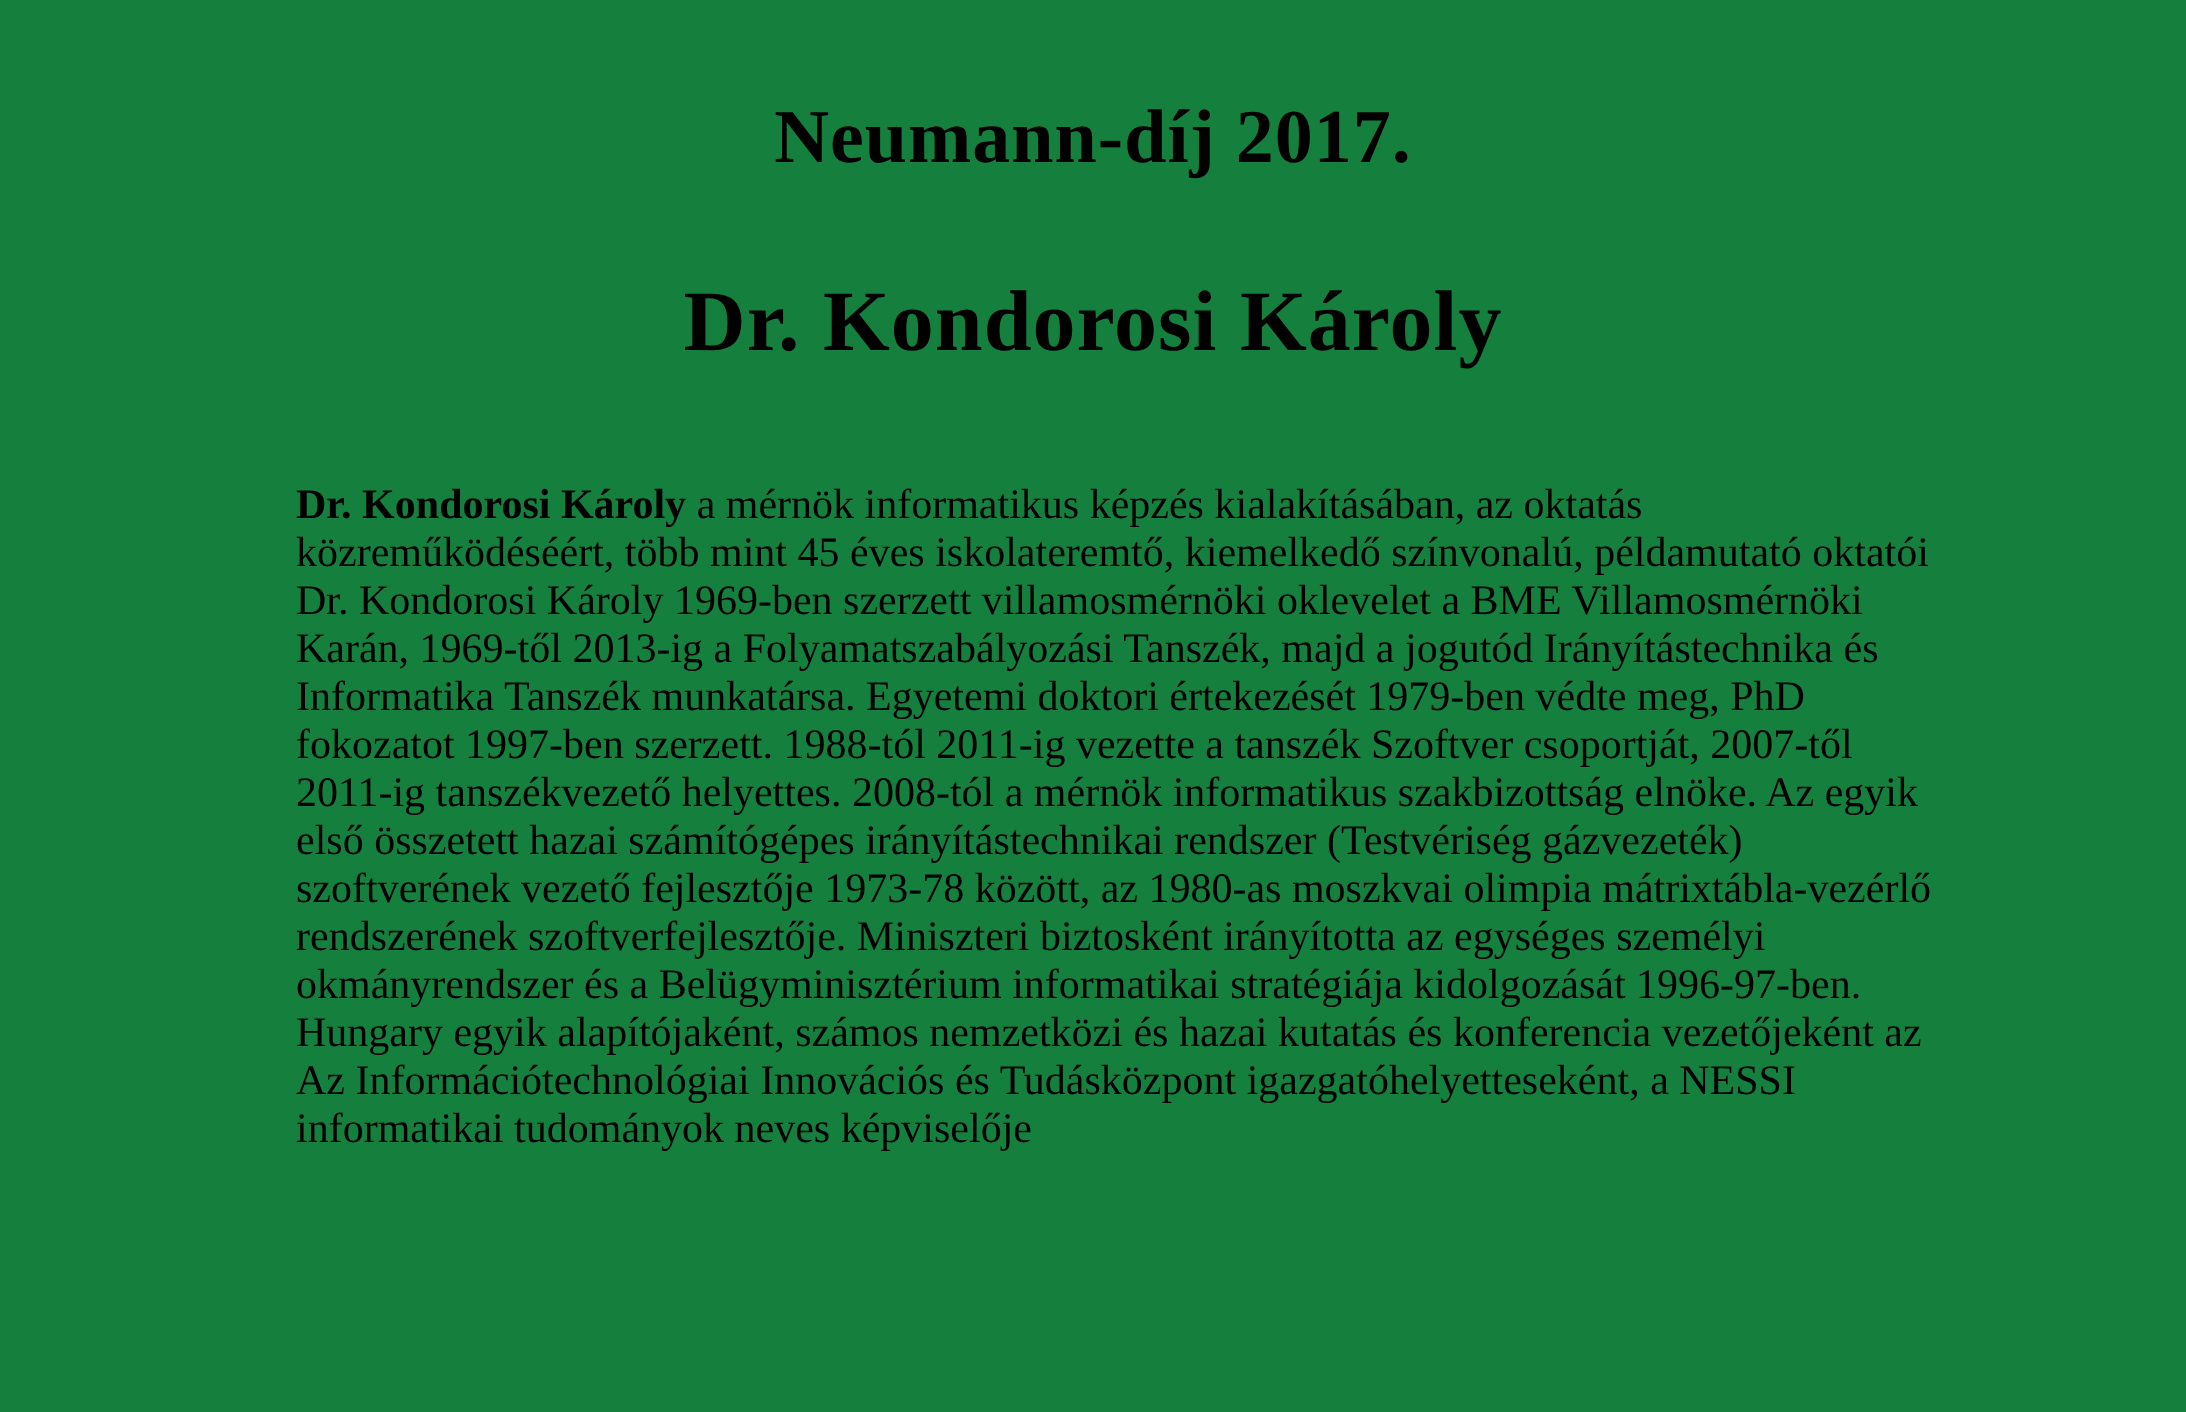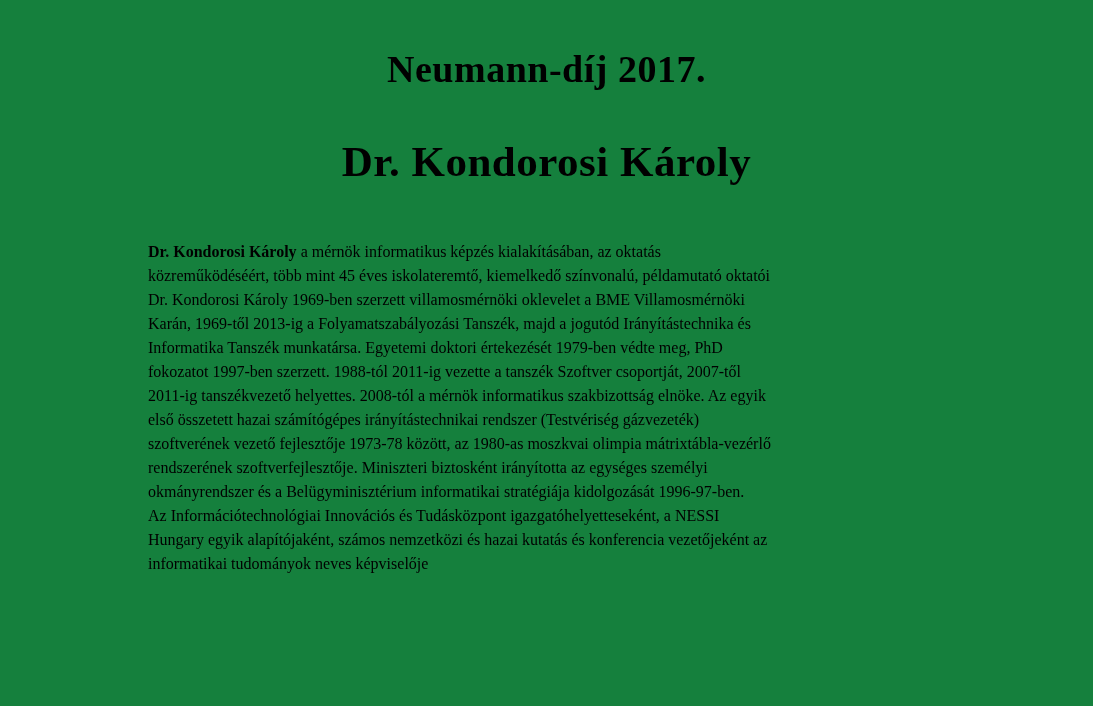--- a/index.html
+++ b/index.html
@@ -31,21 +31,21 @@
     text-align: center;
     font-size: 43px;
     font-weight: bold;
     line-height: 1;
     letter-spacing: 0.5px;
   }
   .bio {
     margin-top: 57px;
     margin-left: 148px;
     width: 815px;
-    font-size: 16px;
+    font-size: 21px;
     line-height: 24px;
   }
   .bio-line {
     white-space: nowrap;
   }
   .bio-line strong {
     font-weight: bold;
   }
 </style>
 </head>
@@ -62,18 +62,18 @@
     <div class="bio-line">közreműködéséért, több mint 45 éves iskolateremtő, kiemelkedő színvonalú, példamutató oktatói</div>
     <div class="bio-line">Dr. Kondorosi Károly 1969-ben szerzett villamosmérnöki oklevelet a BME Villamosmérnöki</div>
     <div class="bio-line">Karán, 1969-től 2013-ig a Folyamatszabályozási Tanszék, majd a jogutód Irányítástechnika és</div>
     <div class="bio-line">Informatika Tanszék munkatársa. Egyetemi doktori értekezését 1979-ben védte meg, PhD</div>
     <div class="bio-line">fokozatot 1997-ben szerzett. 1988-tól 2011-ig vezette a tanszék Szoftver csoportját, 2007-től</div>
     <div class="bio-line">2011-ig tanszékvezető helyettes. 2008-tól a mérnök informatikus szakbizottság elnöke. Az egyik</div>
     <div class="bio-line">első összetett hazai számítógépes irányítástechnikai rendszer (Testvériség gázvezeték)</div>
     <div class="bio-line">szoftverének vezető fejlesztője 1973-78 között, az 1980-as moszkvai olimpia mátrixtábla-vezérlő</div>
     <div class="bio-line">rendszerének szoftverfejlesztője. Miniszteri biztosként irányította az egységes személyi</div>
     <div class="bio-line">okmányrendszer és a Belügyminisztérium informatikai stratégiája kidolgozását 1996-97-ben.</div>
+    <div class="bio-line">Hungary egyik alapítójaként, számos nemzetközi és hazai kutatás és konferencia vezetőjeként az</div>
     <div class="bio-line">Az Információtechnológiai Innovációs és Tudásközpont igazgatóhelyetteseként, a NESSI</div>
-    <div class="bio-line">Hungary egyik alapítójaként, számos nemzetközi és hazai kutatás és konferencia vezetőjeként az</div>
     <div class="bio-line">informatikai tudományok neves képviselője</div>
   </div>
 
 </div>
 
 </body></html>

